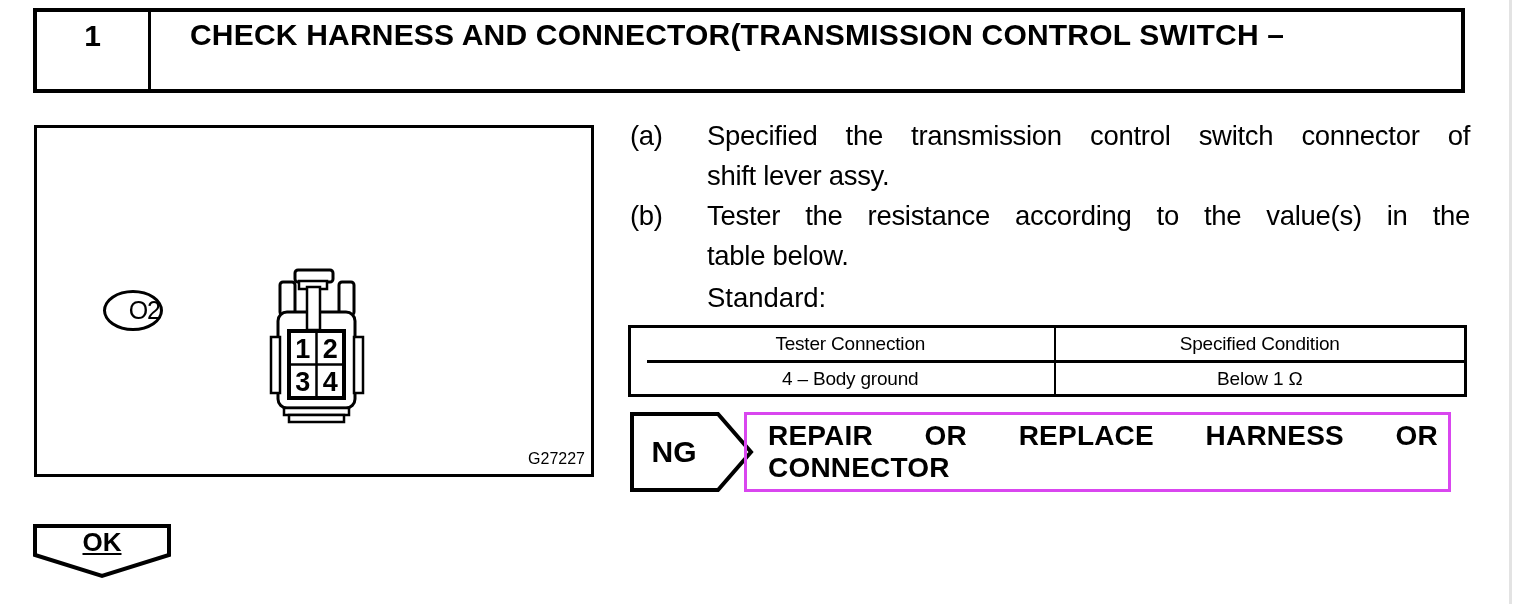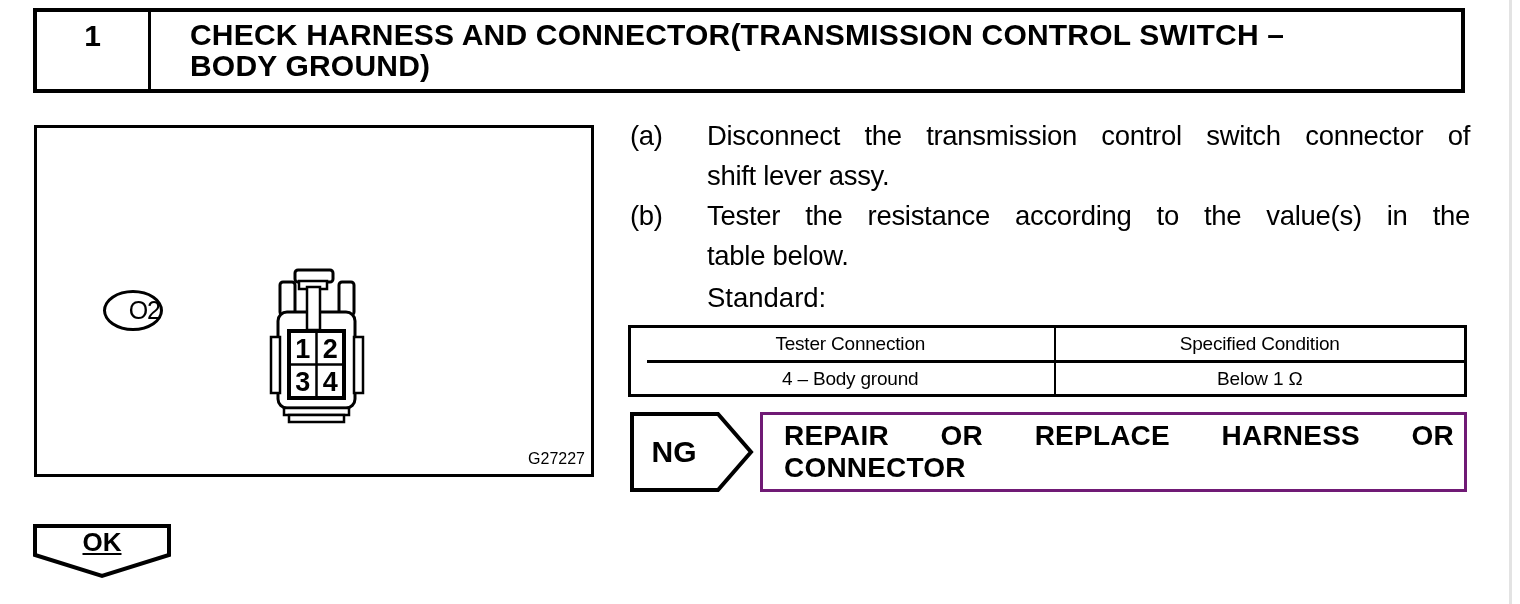--- a/index.html
+++ b/index.html
@@ -68,22 +68,22 @@
   #spec .tcell.first { border-right:2px solid #000; }
 
   
   #ng-arrow { left:630px; top:412px; }
   #ng-label {
     left:630px; top:412px; width:88px; height:80px;
     display:flex; align-items:center; justify-content:center;
     font-weight:bold; font-size:30px;
   }
   #ng-box {
-    left:760px; top:412px; width:707px; height:80px;
-    border:3px solid #701a75; box-sizing:border-box;
+    left:744px; top:412px; width:707px; height:80px;
+    border:3px solid #d946ef; box-sizing:border-box;
     padding:5px 10px 4px 21px;
     font-weight:bold; font-size:28px; line-height:31.5px; letter-spacing:0.2px;
   }
 
   
   #ok-arrow { left:33px; top:524px; }
   #ok-label {
     left:33px; top:524px; width:138px; height:36px;
     display:flex; align-items:center; justify-content:center;
     font-weight:bold; font-size:26px;text-decoration:underline;
@@ -98,21 +98,20 @@
 <body>
 
 <div id="canvas">
 
   <div id="hdr" class="abs">
     <div class="num-cell">
       <span>1</span>
     </div>
     <div class="title-cell">
       <div>CHECK HARNESS AND CONNECTOR(TRANSMISSION CONTROL SWITCH –</div>
-      <div>BODY GROUND)</div>
     </div>
   </div>
 
   <div id="fig" class="abs">
 
     <div id="o2">
       <span>O2</span>
     </div>
 
     <svg id="connector" width="105" height="170" viewBox="0 0 105 170">
@@ -139,21 +138,21 @@
       </g>
     </svg>
 
     <div id="figcode">G27227</div>
   </div>
 
   <div id="steps" class="abs">
     <div class="step">
       <div class="marker">(a)</div>
       <div class="body">
-        <div class="jline">Disconnect the transmission control switch connector of</div>
+        <div class="jline">Specified the transmission control switch connector of</div>
         <div>shift lever assy.</div>
       </div>
     </div>
     <div class="step">
       <div class="marker">(b)</div>
       <div class="body">
         <div class="jline">Tester the resistance according to the value(s) in the</div>
         <div>table below.</div>
       </div>
     </div>

